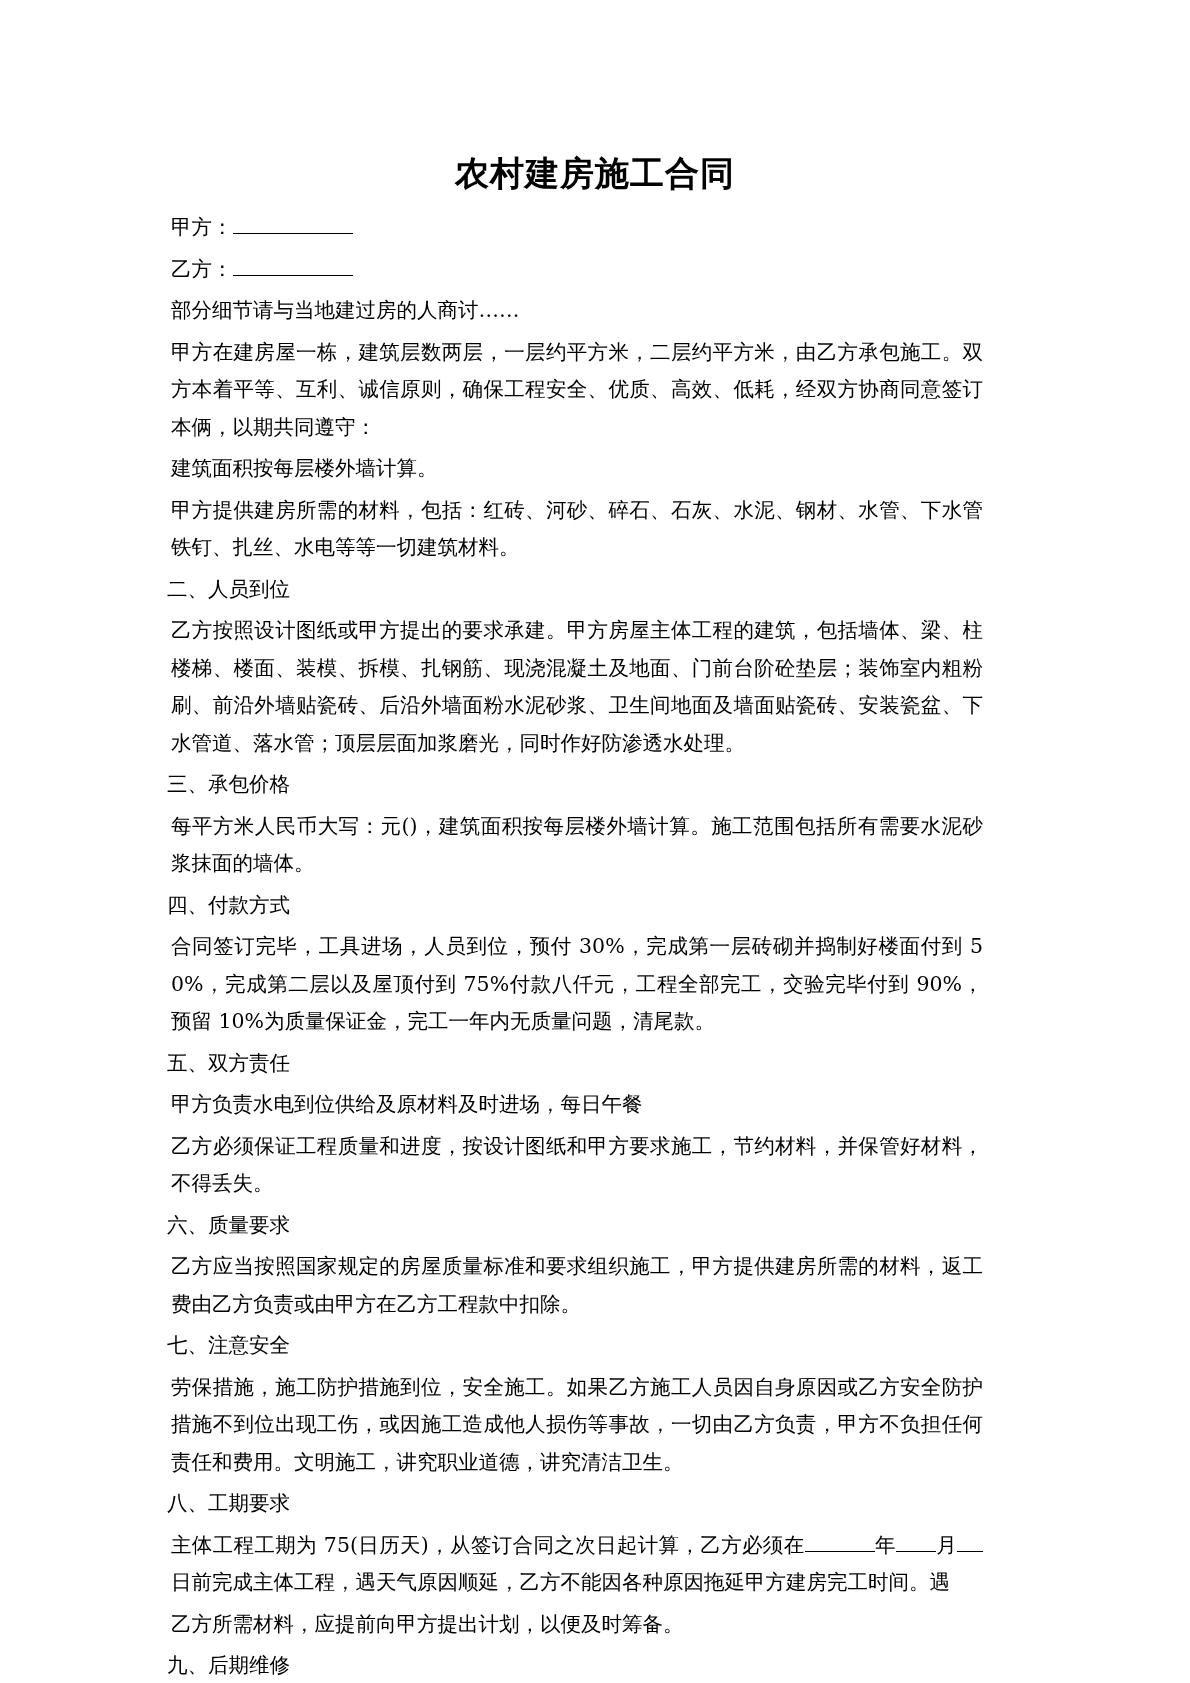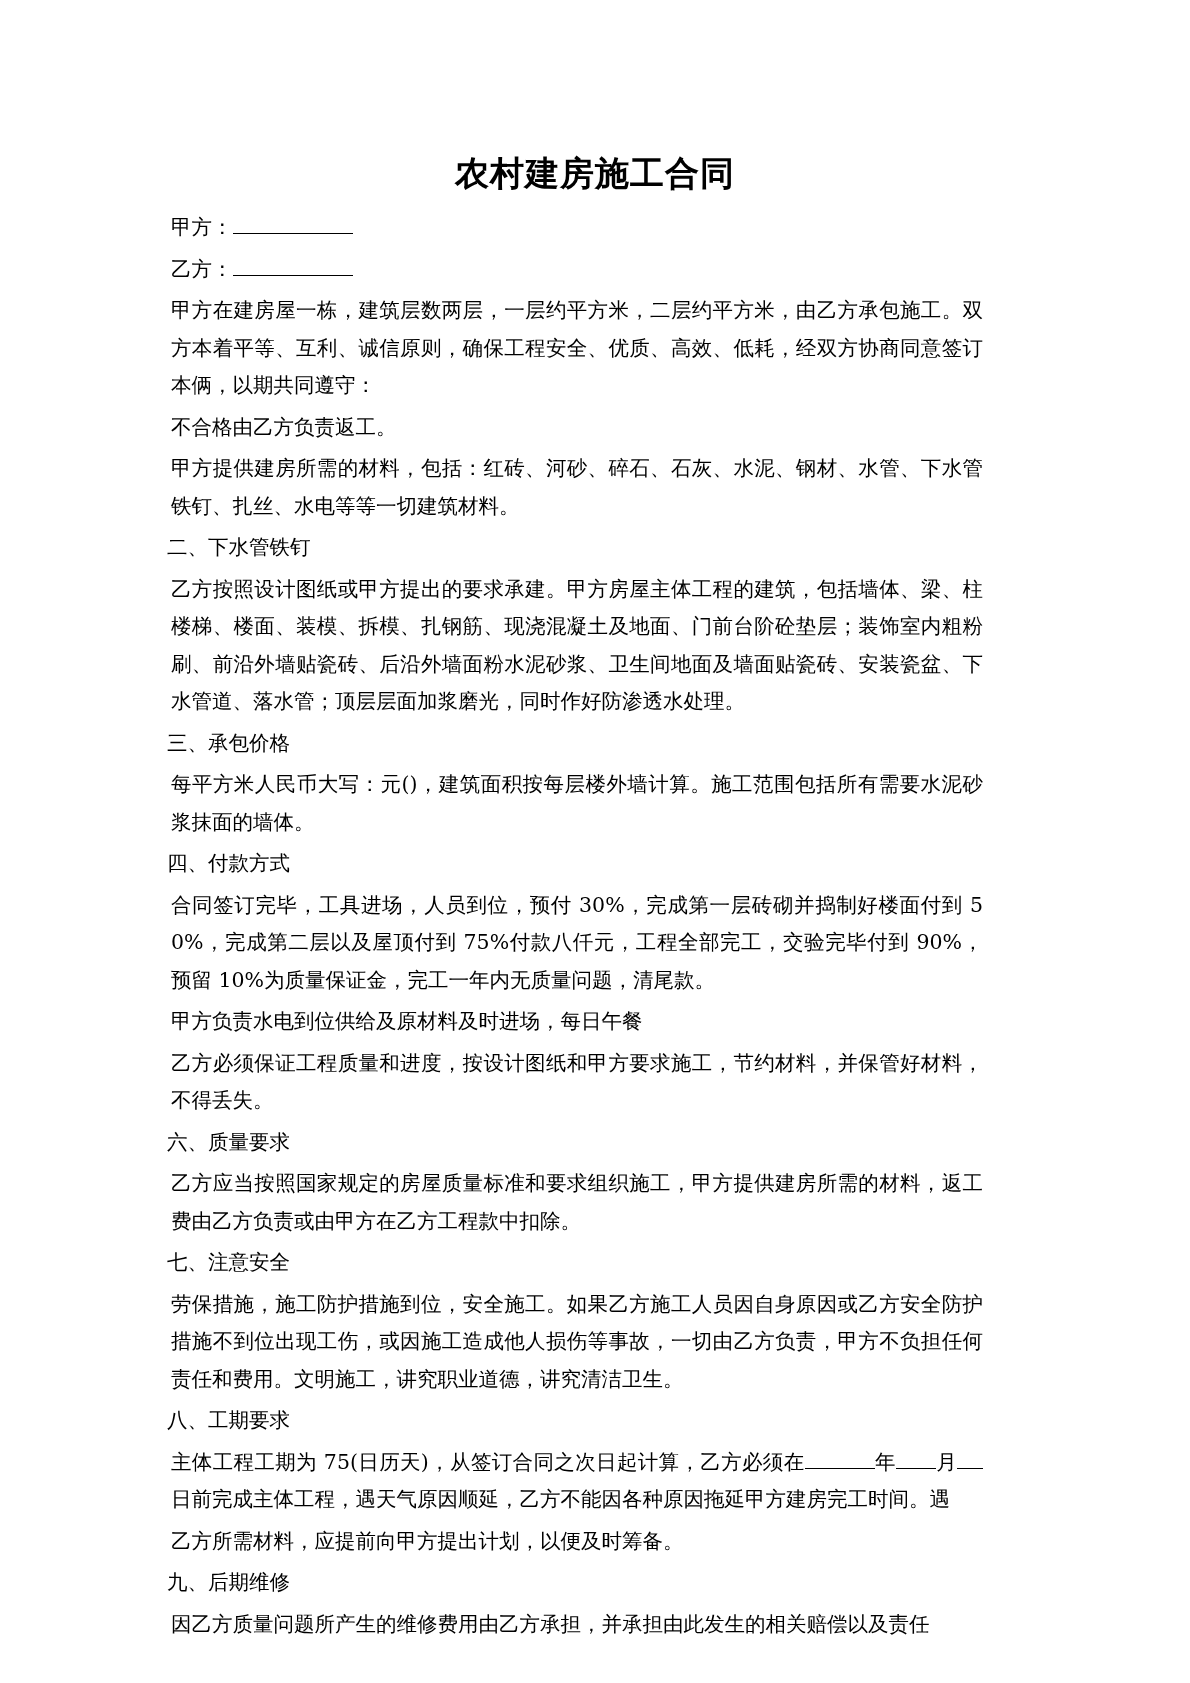--- a/index.html
+++ b/index.html
@@ -70,35 +70,37 @@
 <div class="page">
 
   <h1 class="doc-title">农村建房施工合同</h1>
 
   <div class="body-block">
 
     <p class="line"><span>甲方：</span><span class="fill-blank fb-long"></span></p>
 
     <p class="line"><span>乙方：</span><span class="fill-blank fb-long"></span></p>
 
+    <p class="line">部分细节请与当地建过房的人商讨……</p>
 
     <p class="line">甲方在建房屋一栋，建筑层数两层，一层约平方米，二层约平方米，由乙方承包施工。双方本着平等、互利、诚信原则，确保工程安全、优质、高效、低耗，经双方协商同意签订本俩，以期共同遵守：</p>
 
-    <p class="line">不合格由乙方负责返工。</p>
+    <p class="line">建筑面积按每层楼外墙计算。</p>
     <p class="line">甲方提供建房所需的材料，包括：红砖、河砂、碎石、石灰、水泥、钢材、水管、下水管铁钉、扎丝、水电等等一切建筑材料。</p>
 
-    <p class="heading">二、下水管铁钉</p>
+    <p class="heading">二、人员到位</p>
     <p class="line">乙方按照设计图纸或甲方提出的要求承建。甲方房屋主体工程的建筑，包括墙体、梁、柱楼梯、楼面、装模、拆模、扎钢筋、现浇混凝土及地面、门前台阶砼垫层；装饰室内粗粉刷、前沿外墙贴瓷砖、后沿外墙面粉水泥砂浆、卫生间地面及墙面贴瓷砖、安装瓷盆、下水管道、落水管；顶层层面加浆磨光，同时作好防渗透水处理。</p>
 
     <p class="heading">三、承包价格</p>
     <p class="line">每平方米人民币大写：元()，建筑面积按每层楼外墙计算。施工范围包括所有需要水泥砂浆抹面的墙体。</p>
 
     <p class="heading">四、付款方式</p>
     <p class="line">合同签订完毕，工具进场，人员到位，预付 30%，完成第一层砖砌并捣制好楼面付到 50%，完成第二层以及屋顶付到 75%付款八仟元，工程全部完工，交验完毕付到 90%，预留 10%为质量保证金，完工一年内无质量问题，清尾款。</p>
 
+    <p class="heading">五、双方责任</p>
     <p class="line">甲方负责水电到位供给及原材料及时进场，每日午餐</p>
     <p class="line">乙方必须保证工程质量和进度，按设计图纸和甲方要求施工，节约材料，并保管好材料，不得丢失。</p>
 
     <p class="heading">六、质量要求</p>
     <p class="line">乙方应当按照国家规定的房屋质量标准和要求组织施工，甲方提供建房所需的材料，返工费由乙方负责或由甲方在乙方工程款中扣除。</p>
 
     <p class="heading">七、注意安全</p>
     <p class="line">劳保措施，施工防护措施到位，安全施工。如果乙方施工人员因自身原因或乙方安全防护措施不到位出现工伤，或因施工造成他人损伤等事故，一切由乙方负责，甲方不负担任何责任和费用。文明施工，讲究职业道德，讲究清洁卫生。</p>
 
     <p class="heading">八、工期要求</p>

